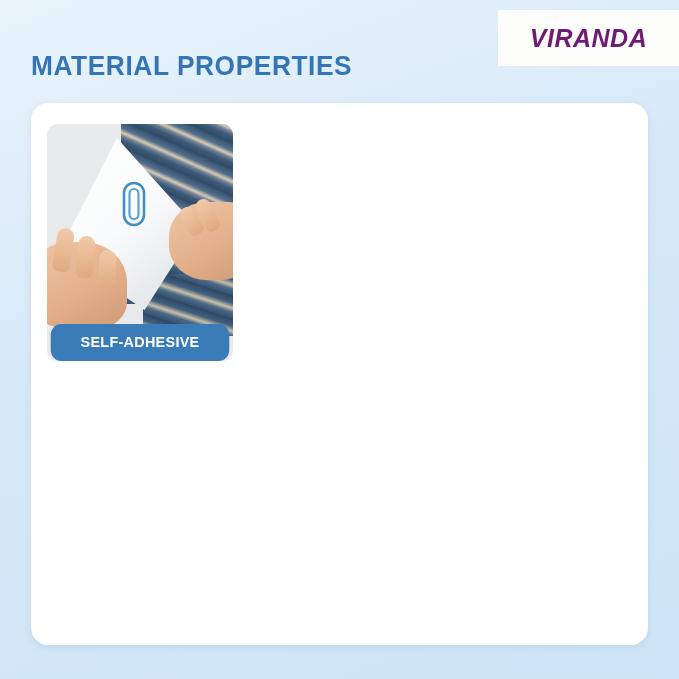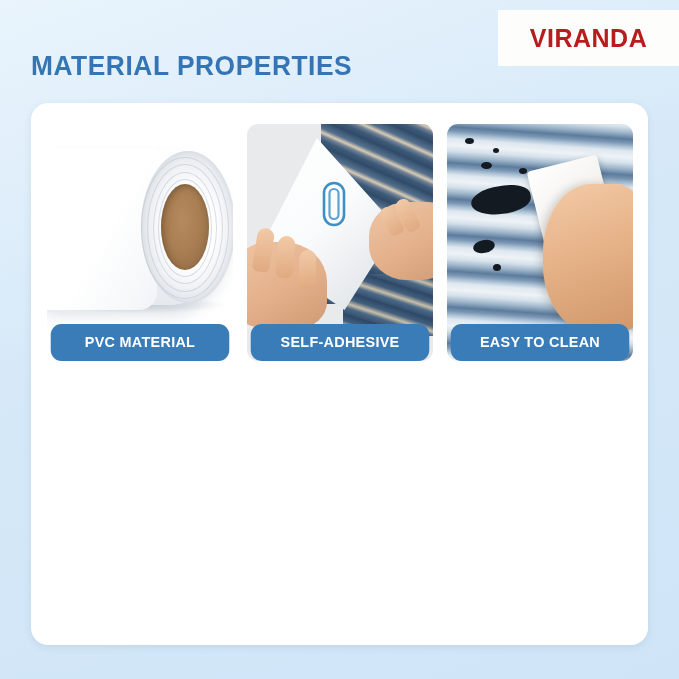--- a/index.html
+++ b/index.html
@@ -30,22 +30,23 @@
     height: 56px;
     background: #fdfdfb;
     display: flex;
     align-items: center;
     justify-content: center;
   }
   .brand-text {
     font-size: 25px;
     font-weight: bold;
     letter-spacing: 0.5px;
-    color: #b91c1c;
+    color: #701a75;
     font-family: "Liberation Sans", sans-serif;
+    font-style: italic;
   }
   .page-title {
     position: absolute;
     left: 31px;
     top: 50px;
     font-size: 28px;
     font-weight: bold;
     letter-spacing: 0.6px;
     color: #3575b5;
     transform: scaleX(0.94);
@@ -412,35 +413,20 @@
   <div class="brand-box">
     <span class="brand-text">VIRANDA</span>
   </div>
   <div class="page-title">MATERIAL PROPERTIES</div>
 </div>
 
 <div class="panel"></div>
 
 <div class="grid">
 
-  <div class="card">
-    <div class="card-media">
-      <div class="pvc-bg"></div>
-      <div class="pvc-shadow"></div>
-      <div class="pvc-roll"></div>
-      <div class="pvc-sheet"></div>
-      <div class="pvc-roll-end"></div>
-      <div class="pvc-ring" style="right:4px;  top:33px; width:86px; height:140px;"></div>
-      <div class="pvc-ring" style="right:10px; top:40px; width:74px; height:126px;"></div>
-      <div class="pvc-ring" style="right:16px; top:48px; width:62px; height:110px;"></div>
-      <div class="pvc-ring" style="right:21px; top:55px; width:52px; height:96px;"></div>
-      <div class="pvc-core"></div>
-    </div>
-    <div class="card-label one-line">PVC MATERIAL</div>
-  </div>
 
 
   <div class="card">
     <div class="card-media">
       <div class="adh-bg"></div>
       <div class="adh-marble"></div>
       <div class="adh-marble2"></div>
       <div class="adh-peel"></div>
       <div class="adh-clip">
         <svg width="26" height="48" viewBox="0 0 26 48">
@@ -453,30 +439,15 @@
       <div class="adh-finger" style="left:30px; top:112px; width:17px; height:42px; transform:rotate(5deg);"></div>
       <div class="adh-finger" style="left:52px; top:126px; width:17px; height:38px; transform:rotate(2deg);"></div>
       <div class="hand adh-hand-r"></div>
       <div class="adh-finger" style="right:18px; top:74px; width:15px; height:34px; transform:rotate(-26deg);"></div>
       <div class="adh-finger" style="right:34px; top:82px; width:15px; height:30px; transform:rotate(-32deg);"></div>
     </div>
     <div class="card-label one-line">SELF-ADHESIVE</div>
   </div>
 
 
-  <div class="card">
-    <div class="card-media">
-      <div class="ec-bg"></div>
-      <div class="stain" style="left:18px; top:14px; width:9px;  height:6px;"></div>
-      <div class="stain" style="left:46px; top:24px; width:6px;  height:5px;"></div>
-      <div class="stain" style="left:34px; top:38px; width:11px; height:7px;"></div>
-      <div class="stain" style="left:72px; top:44px; width:8px;  height:6px;"></div>
-      <div class="stain" style="left:24px; top:62px; width:60px; height:28px; border-radius:50% 42% 46% 50%; transform:rotate(-8deg);"></div>
-      <div class="stain" style="left:26px; top:116px; width:22px; height:13px; transform:rotate(-12deg);"></div>
-      <div class="stain" style="left:46px; top:140px; width:8px;  height:7px;"></div>
-      <div class="ec-cloth"></div>
-      <div class="ec-hand"></div>
-    </div>
-    <div class="card-label one-line">EASY TO CLEAN</div>
-  </div>
 
 
 </div>
 
 </body></html>

